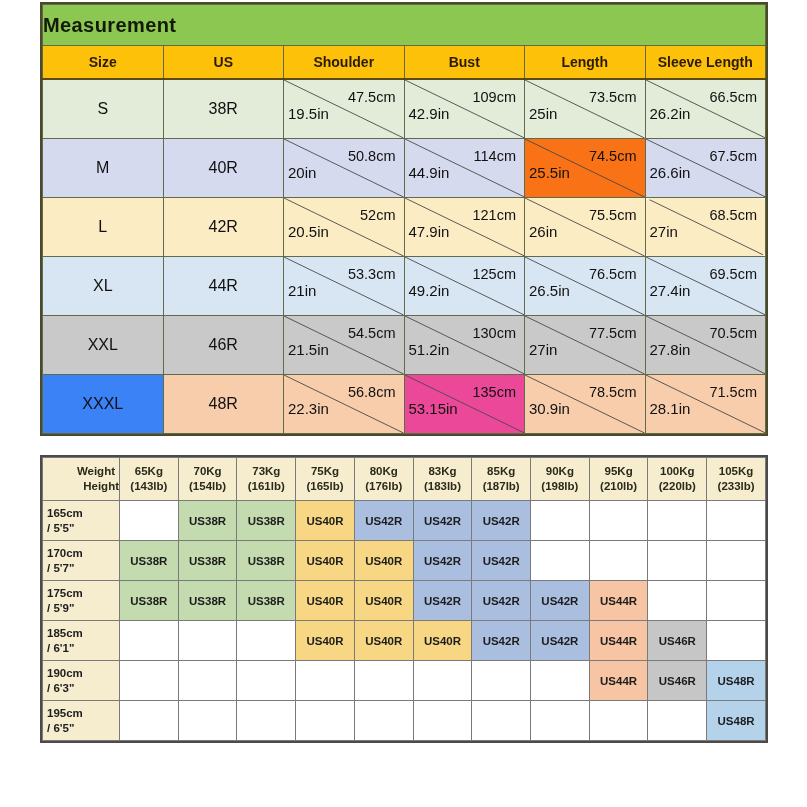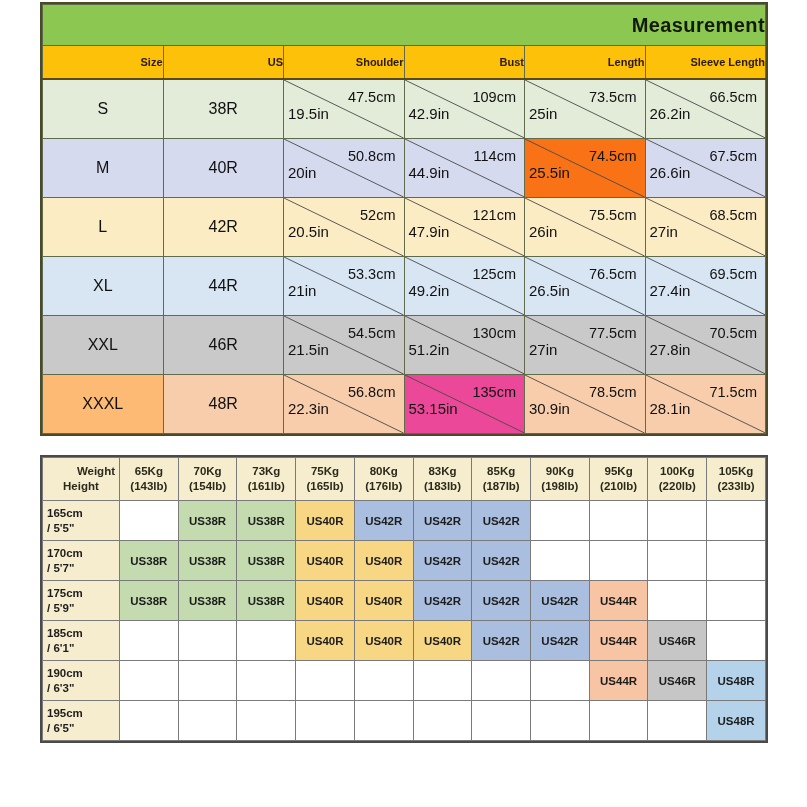--- a/index.html
+++ b/index.html
@@ -36,30 +36,30 @@
   table.measure td, table.measure th {
     border: 1px solid #5f6b4a;
     padding: 0;
     margin: 0;
   }
   .m-title {
     background: #8cc751;
     color: #141a08;
     font-size: 20px;
     font-weight: bold;
-    text-align: right;
+    text-align: left;
     height: 40px;
     letter-spacing: .4px;
   }
   .m-head {
     background: #fdc10a;
     color: #2b1a05;
-    font-size: 11px;
+    font-size: 14px;
     font-weight: bold;
-    text-align: right;
+    text-align: center;
     height: 32px;
     border-bottom: 2px solid #5a4a12 !important;
   }
   .m-size, .m-us {
     text-align: center;
     font-size: 16px;
     color: #111;
     height: 58px;
   }
   .m-cell {
@@ -129,21 +129,21 @@
     padding-left: 4px;
     line-height: 1.3;
     font-size: 11.5px;
   }
   .hw-corner-in {
     display: flex;
     flex-direction: column;
     line-height: 1.3;
   }
   .hw-corner-in .w { text-align: right; padding-right: 4px; }
-  .hw-corner-in .h { text-align: left; padding-left: 20px; }
+  .hw-corner-in .h { text-align: right; padding-left: 20px; }
 </style>
 </head>
 <body>
 
 <div class="page">
 
   <div class="measure-wrap">
     <table class="measure">
       <tbody id="measure-body">
           <tr>
@@ -238,21 +238,21 @@
               <span class="cm">121cm</span>
               <span class="inch">47.9in</span>
             </td>
             <td class="m-cell" style="background: rgb(252, 236, 195);">
               <svg class="diag" viewBox="0 0 100 100" preserveAspectRatio="none">
                 <line x1="0" y1="0" x2="100" y2="100" stroke="#4a4a4a" stroke-width="0.9" vector-effect="non-scaling-stroke"></line>
               </svg>
               <span class="cm">75.5cm</span>
               <span class="inch">26in</span>
             </td>
-            <td class="m-cell" style="background: rgb(252, 236, 195);">
+            <td class="m-cell" style="background: rgb(252, 236, 195); border-radius: 7px;">
               <svg class="diag" viewBox="0 0 100 100" preserveAspectRatio="none">
                 <line x1="0" y1="0" x2="100" y2="100" stroke="#4a4a4a" stroke-width="0.9" vector-effect="non-scaling-stroke"></line>
               </svg>
               <span class="cm">68.5cm</span>
               <span class="inch">27in</span>
             </td>
           </tr>
           <tr>
             <td class="m-size" style="background: rgb(216, 230, 243);">XL</td>
             <td class="m-us" style="background: rgb(216, 230, 243);">44R</td>
@@ -311,21 +311,21 @@
             </td>
             <td class="m-cell" style="background: rgb(201, 201, 201);">
               <svg class="diag" viewBox="0 0 100 100" preserveAspectRatio="none">
                 <line x1="0" y1="0" x2="100" y2="100" stroke="#4a4a4a" stroke-width="0.9" vector-effect="non-scaling-stroke"></line>
               </svg>
               <span class="cm">70.5cm</span>
               <span class="inch">27.8in</span>
             </td>
           </tr>
           <tr>
-            <td class="m-size" style="background: #fdba74;">XXXL</td>
+            <td class="m-size" style="background: #3b82f6;">XXXL</td>
             <td class="m-us" style="background: rgb(247, 205, 171);">48R</td>
             <td class="m-cell" style="background: rgb(247, 205, 171);">
               <svg class="diag" viewBox="0 0 100 100" preserveAspectRatio="none">
                 <line x1="0" y1="0" x2="100" y2="100" stroke="#4a4a4a" stroke-width="0.9" vector-effect="non-scaling-stroke"></line>
               </svg>
               <span class="cm">56.8cm</span>
               <span class="inch">22.3in</span>
             </td>
             <td class="m-cell" style="background: #ec4899;">
               <svg class="diag" viewBox="0 0 100 100" preserveAspectRatio="none">

